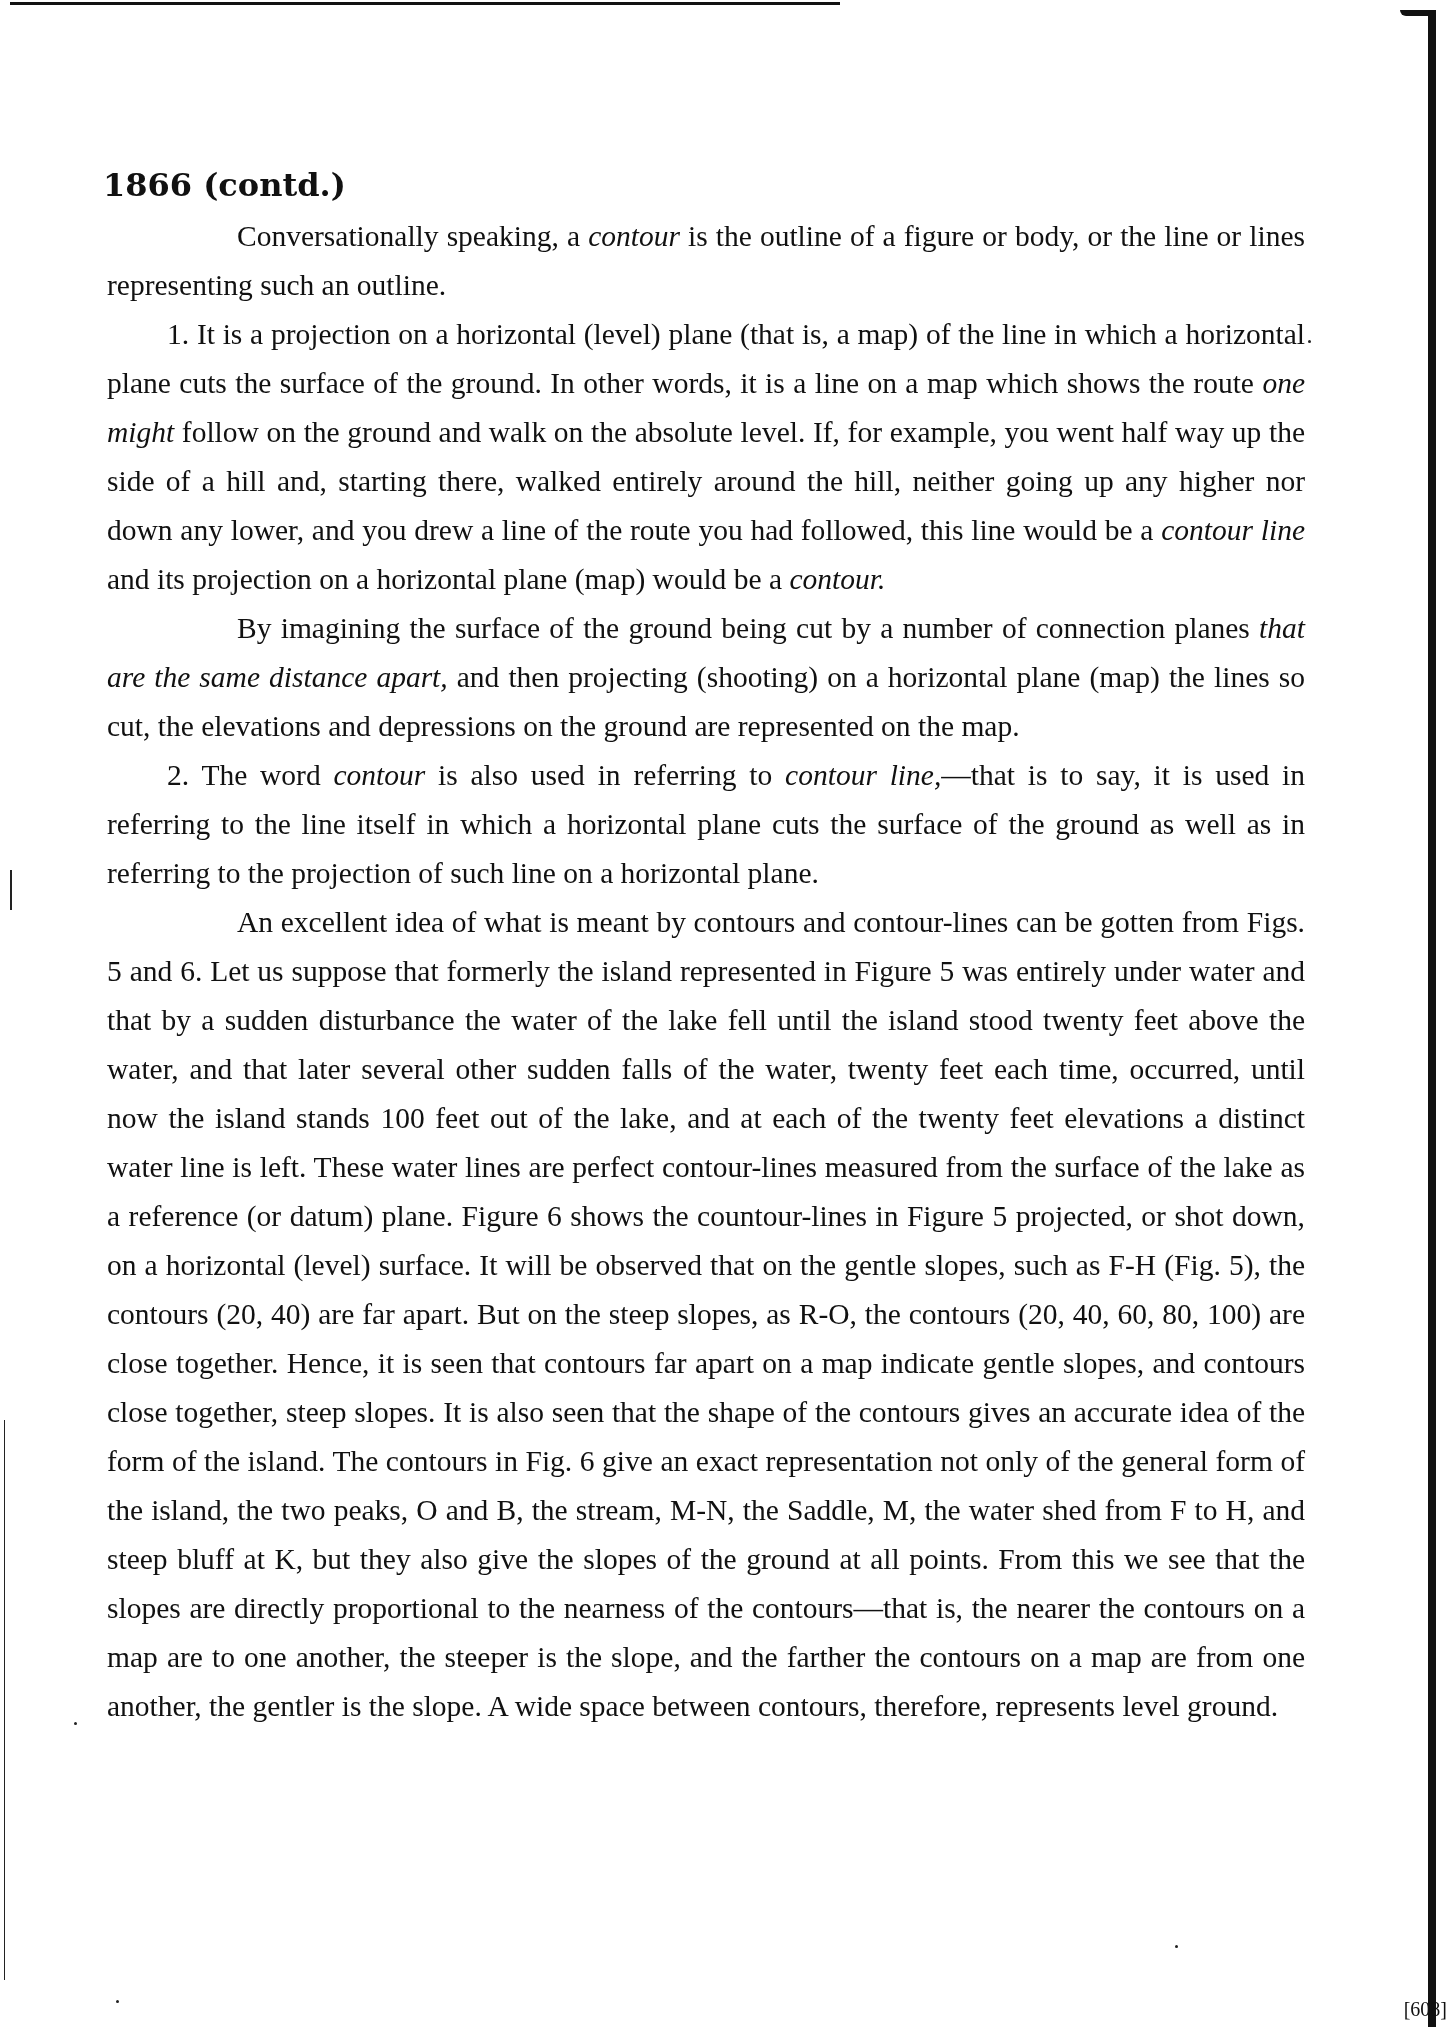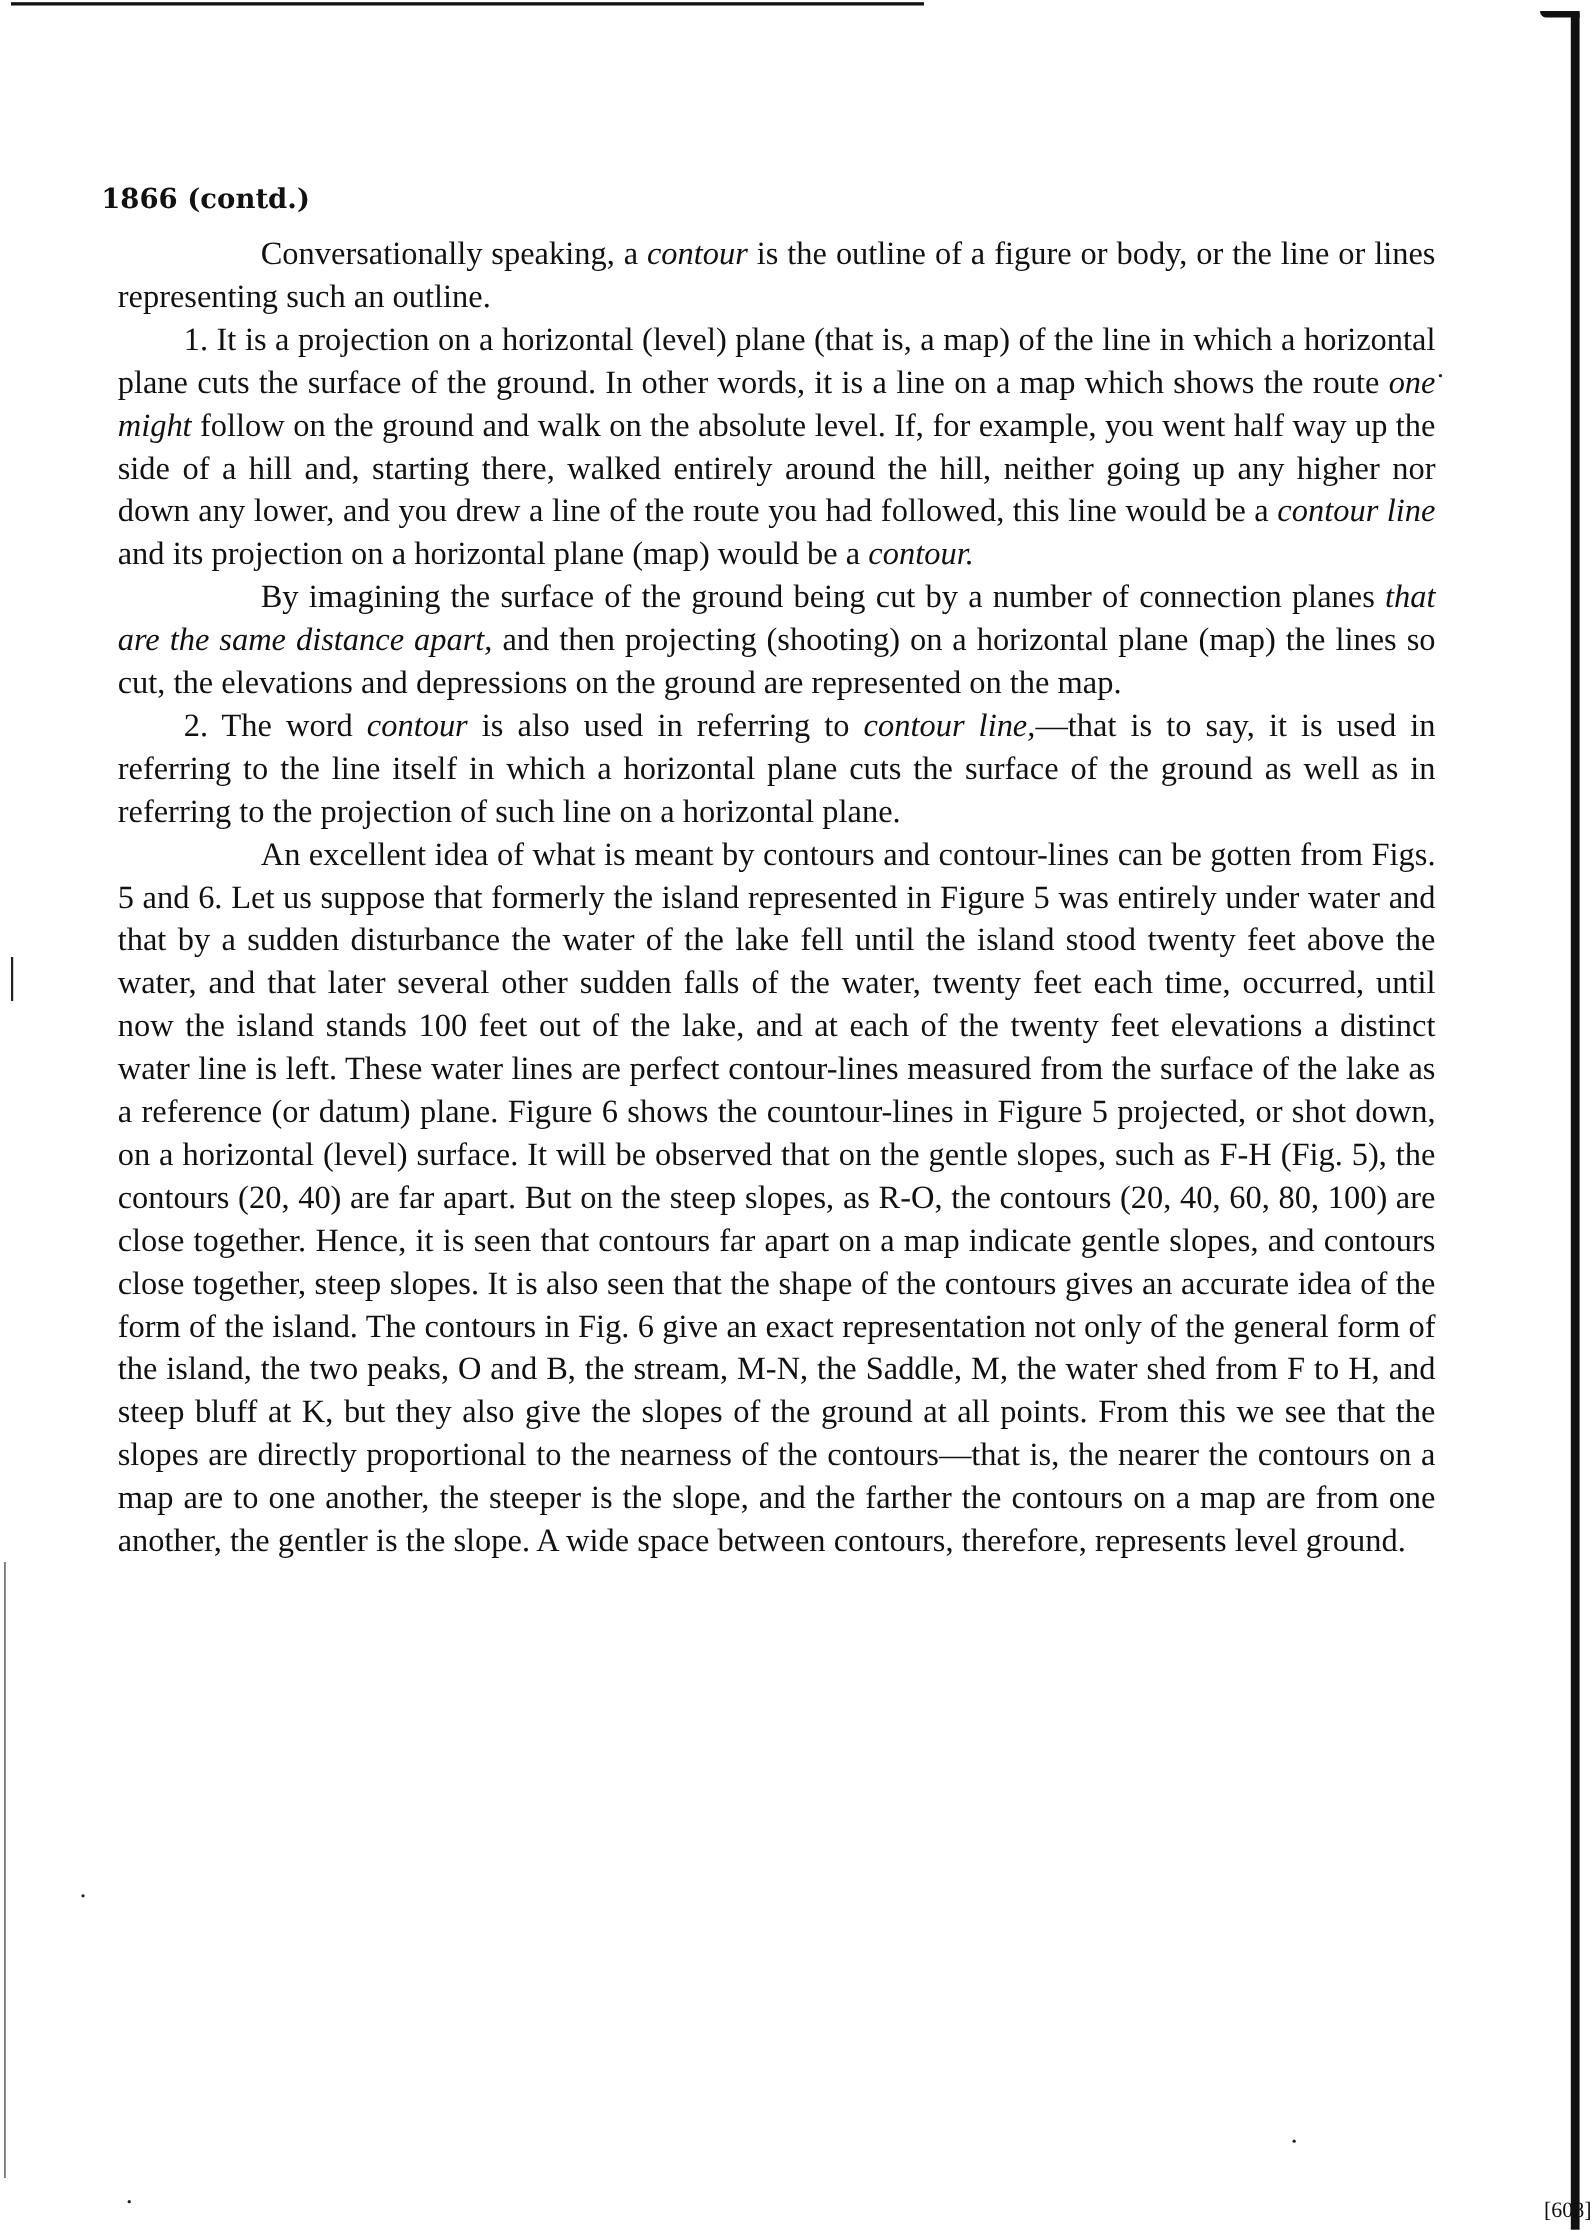--- a/index.html
+++ b/index.html
@@ -5,27 +5,27 @@
   html, body { margin: 0; padding: 0; }
   body {
     width: 1447px; height: 2027px; background: #ffffff; position: relative; overflow: hidden;
     font-family: "DejaVu Serif", "Liberation Serif", serif; color: #111;
   }
   .top-rule { position: absolute; left: 10px; top: 2px; width: 830px; height: 3px; background: #111; }
   .right-bar { position: absolute; left: 1428px; top: 12px; width: 8px; height: 2015px; background: #111; }
   .right-bar-cap { position: absolute; left: 1400px; top: 10px; width: 36px; height: 6px; background: #111; border-radius: 0 0 0 8px; }
   .left-mark { position: absolute; width: 2px; background: #222; }
   .heading {
-    position: absolute; left: 92px; top: 166px;
-    font-family: "DejaVu Serif", serif; font-weight: bold; font-size: 25px;
+    position: absolute; left: 103px; top: 166px;
+    font-family: "DejaVu Serif", serif; font-weight: bold; font-size: 32px;
   }
   .body-text {
     position: absolute; left: 107px; top: 212px; width: 1198px;
     font-family: "Liberation Serif", "DejaVu Serif", serif;
-    font-size: 29.5px; line-height: 39px; text-align: justify;
+    font-size: 29.5px; line-height: 49px; text-align: justify;
   }
   .body-text p { margin: 0; text-indent: 130px; }
   .body-text p.num { text-indent: 60px; }
   .body-text em { font-style: italic; }
   .page-number {
     position: absolute; left: 0; width: 1447px; top: 1998px; text-align: right;
     font-family: "Liberation Serif", serif; font-size: 20px;
   }
   .dot { position: absolute; width: 3px; height: 3px; background: #222; border-radius: 50%; }
 </style>

